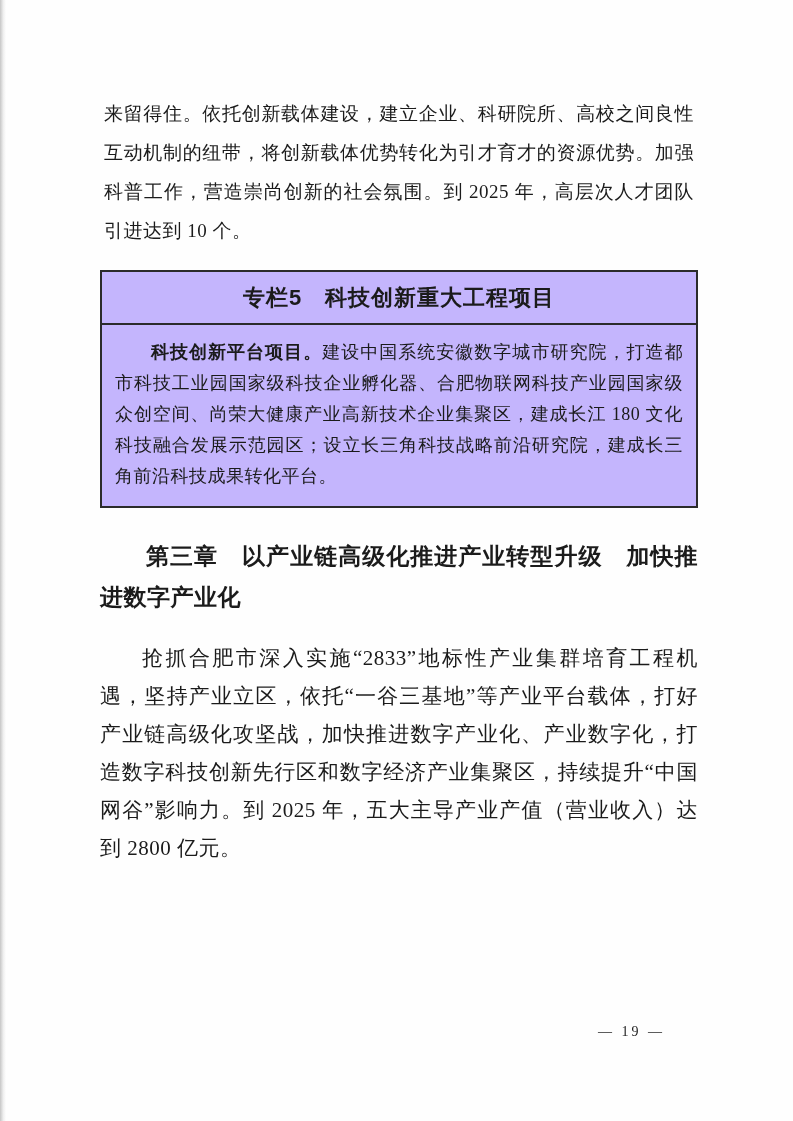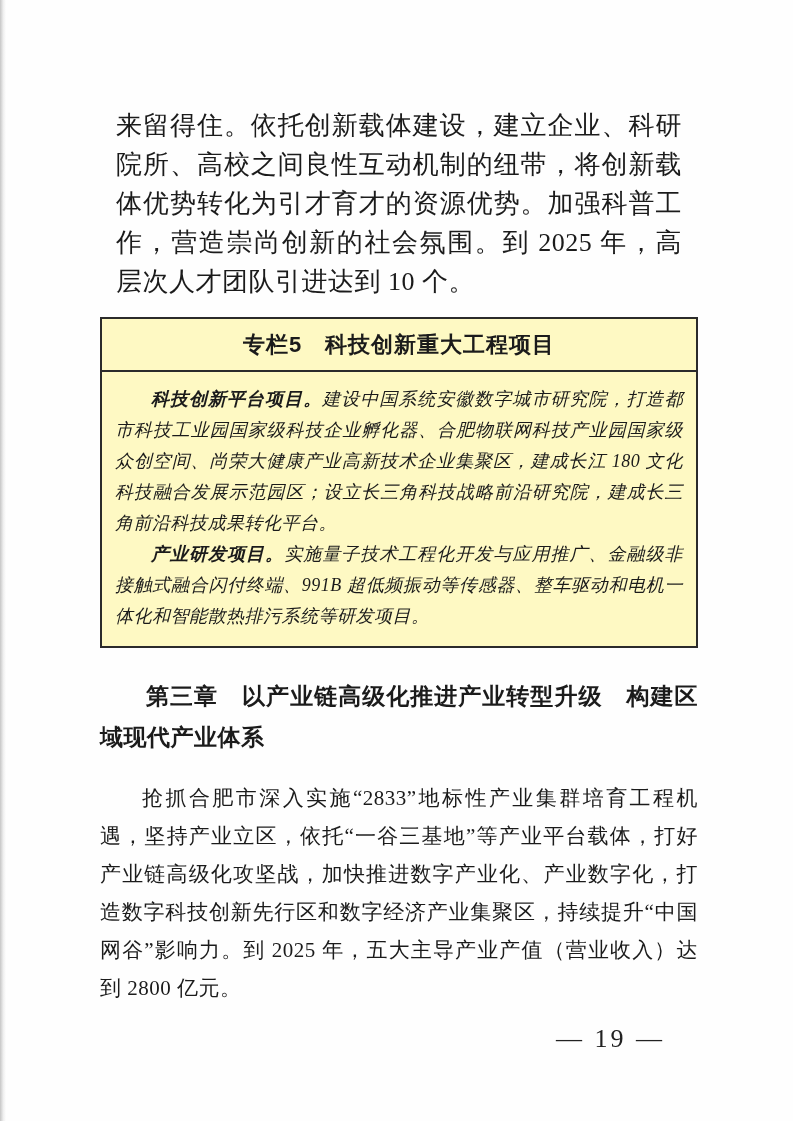--- a/index.html
+++ b/index.html
@@ -19,41 +19,41 @@
     position: absolute; left: 0; top: 0;
     width: 6px; height: 100%;
     background: linear-gradient(to right, #c6c6c6, #efefef 55%, #fefefe);
   }
   .content {
     position: absolute;
     left: 100px; top: 90px;
     width: 598px;
   }
   .body-para {
-    font-size: 26px;
+    font-size: 19px;
     line-height: 39px;
     text-align: justify;
     letter-spacing: 0.5px;
-    margin: 16px;
+    margin: 4px;
   }
   .feature-box {
-    margin-top: 12px;
+    margin-top: 20px;
     border: 2px solid #2b2b2b;
-    background: #fef9c3;
+    background: #c4b5fd;
   }
   .box-header {
     font-family: "Liberation Sans", sans-serif;
     font-weight: bold;
     font-size: 22px;
     text-align: center;
     padding: 11px 0 10px 0;
     border-bottom: 2px solid #2b2b2b;
     letter-spacing: 1px;
   }
-  .box-body { padding: 12px 13px 14px 13px; font-style: italic; }
+  .box-body { padding: 12px 13px 14px 13px; }
   .box-para {
     font-size: 18px;
     line-height: 31px;
     text-align: justify;
     text-indent: 2em;
     letter-spacing: 0.5px;
     margin: 0;
   }
   .box-para b { font-weight: bold; }
   .chapter-heading {
@@ -70,43 +70,42 @@
     font-size: 21px;
     line-height: 38px;
     text-align: justify;
     text-indent: 2em;
     letter-spacing: 0.5px;
   }
   .page-number {
     position: absolute;
     top: 1024px;
     right: 128px;
-    font-size: 26px;
+    font-size: 14px;
     letter-spacing: 3px;
     color: #222;
   }
 </style>
 </head>
 <body>
 
 <div class="page">
   <div class="scan-edge"></div>
 
   <div class="content">
 
     <p class="body-para">来留得住。依托创新载体建设，建立企业、科研院所、高校之间良性互动机制的纽带，将创新载体优势转化为引才育才的资源优势。加强科普工作，营造崇尚创新的社会氛围。到 2025 年，高层次人才团队引进达到 10 个。</p>
 
     <div class="feature-box">
       <div class="box-header">专栏5　科技创新重大工程项目</div>
       <div class="box-body">
         <p class="box-para"><b>科技创新平台项目。</b><span>建设中国系统安徽数字城市研究院，打造都市科技工业园国家级科技企业孵化器、合肥物联网科技产业园国家级众创空间、尚荣大健康产业高新技术企业集聚区，建成长江 180 文化科技融合发展示范园区；设立长三角科技战略前沿研究院，建成长三角前沿科技成果转化平台。</span></p>
-        <p class="box-para"><b>产业研发项目。</b><span>实施量子技术工程化开发与应用推广、金融级非接触式融合闪付终端、991B 超低频振动等传感器、整车驱动和电机一体化和智能散热排污系统等研发项目。</span></p>
       </div>
     </div>
 
-    <div class="chapter-heading">第三章　以产业链高级化推进产业转型升级　构建区域现代产业体系</div>
+    <div class="chapter-heading">第三章　以产业链高级化推进产业转型升级　加快推进数字产业化</div>
 
     <p class="bottom-para">抢抓合肥市深入实施“2833”地标性产业集群培育工程机遇，坚持产业立区，依托“一谷三基地”等产业平台载体，打好产业链高级化攻坚战，加快推进数字产业化、产业数字化，打造数字科技创新先行区和数字经济产业集聚区，持续提升“中国网谷”影响力。到 2025 年，五大主导产业产值（营业收入）达到 2800 亿元。</p>
 
   </div>
 
   <div class="page-number">— 19 —</div>
 </div>
 
 </body></html>

